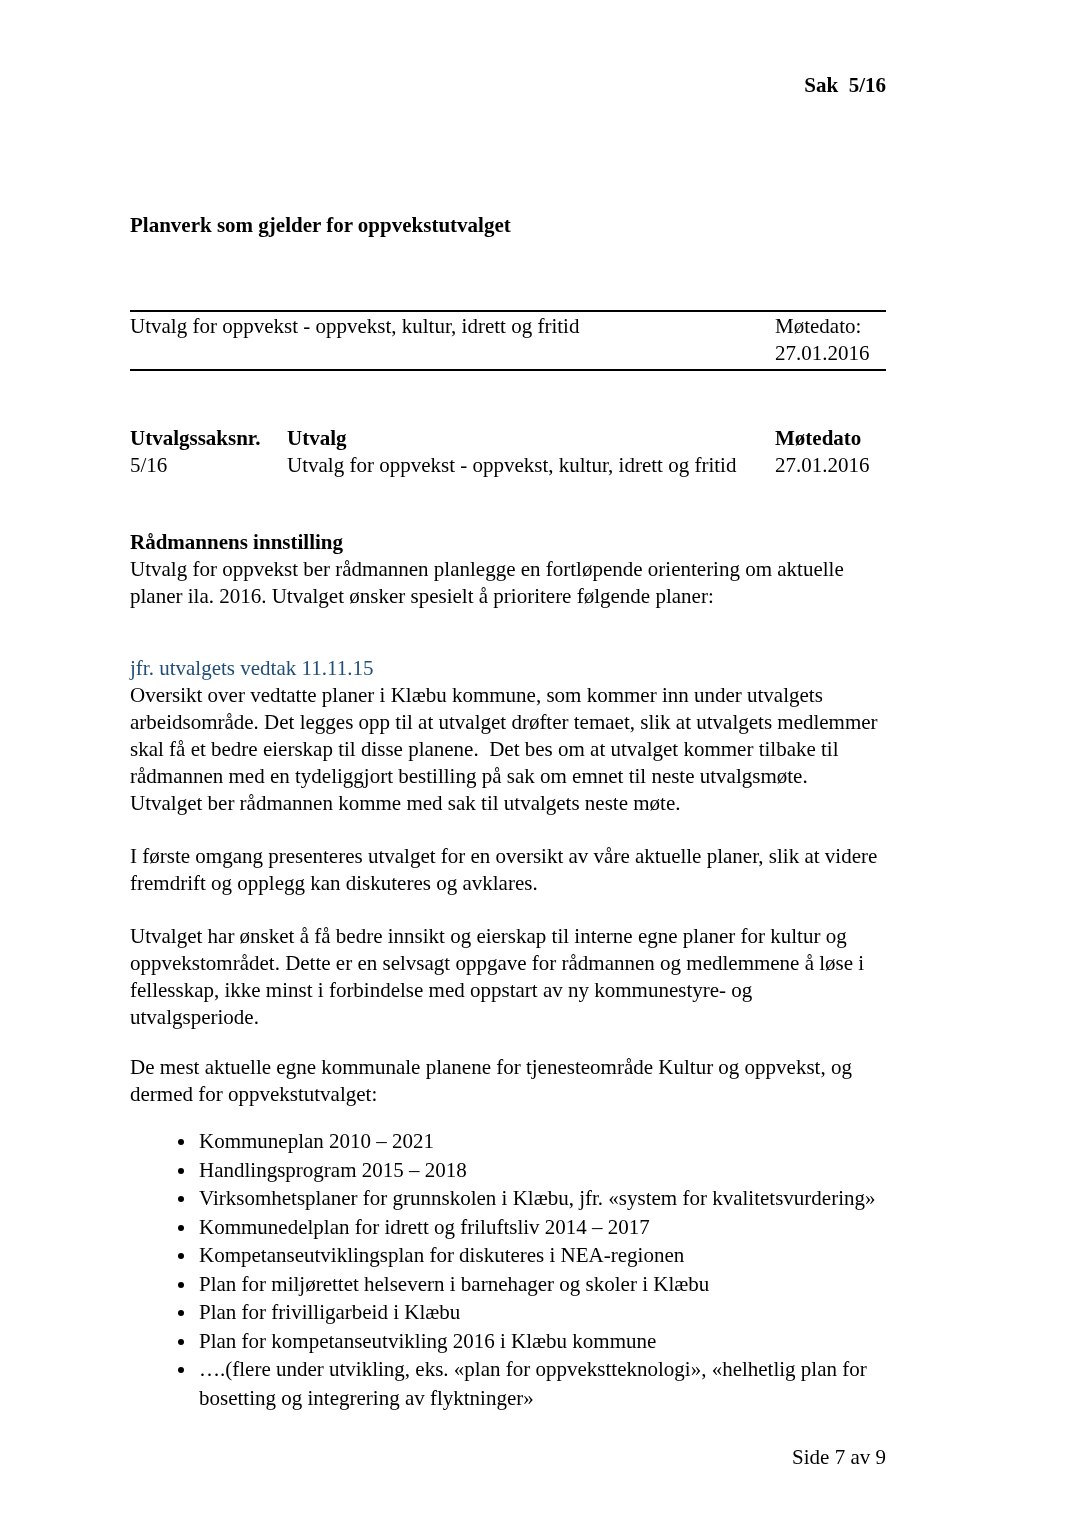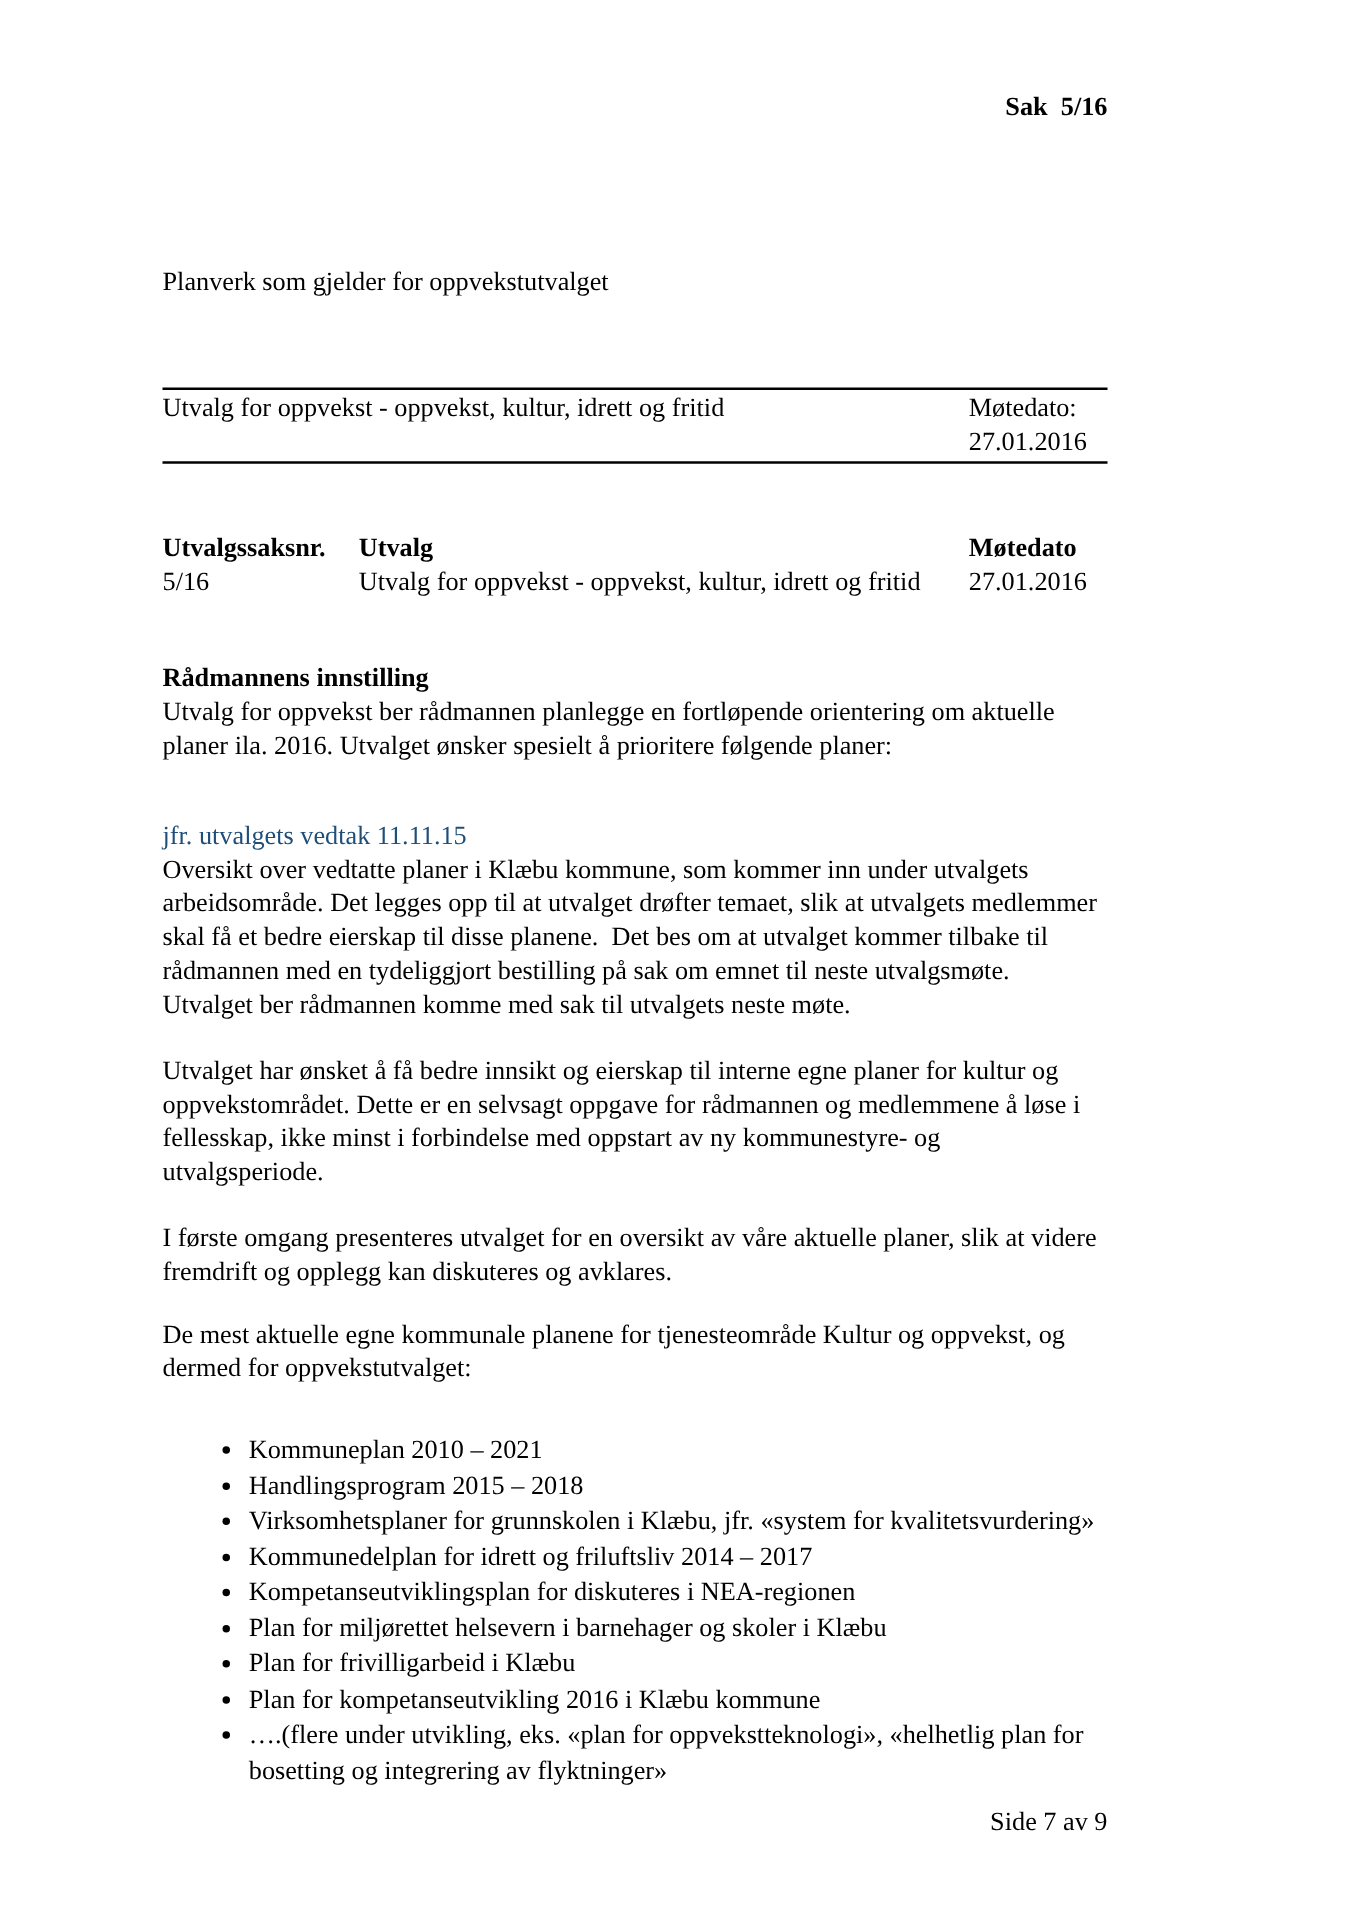--- a/index.html
+++ b/index.html
@@ -9,21 +9,21 @@
     font-family: "Liberation Serif", "DejaVu Serif", serif;
     font-size: 21px; line-height: 27px;
     color: #000000;
     -webkit-font-smoothing: antialiased;
   }
   .page { position: relative; width: 1016px; height: 1537px; overflow: hidden; background: #fff; }
   .content { padding: 72px 130px 0 130px; }
 
   .sak-number { text-align: right; font-weight: bold; white-space: pre; }
 
-  .doc-title { margin-top: 113px; font-weight: normal; }
+  .doc-title { margin-top: 113px; font-weight: bold; }
 
   .meta-table {
     margin-top: 71px;
     border-top: 2px solid #000;
     border-bottom: 2px solid #000;
     padding: 1px 0 2px 0;
   }
   .meta-row { display: grid; grid-template-columns: 645px 1fr; }
 
   .case-table { margin-top: 54px; }
@@ -34,21 +34,21 @@
   .bold-heading { font-weight: bold; }
 
   .block-saksutredning { margin-top: 45px; }
   .vedtak-link { color: #1F4E79; }
   .vedtak-quote { white-space: pre-wrap; }
 
   .para { margin-top: 26px; }
   .para-last { margin-top: 23px; }
 
   ul.plan-list {
-    margin: 37px 0 0 0;
+    margin: 19px 0 0 0;
     padding-left: 67px;
     line-height: 28.5px;
   }
   ul.plan-list li { padding-left: 2px; }
 
   .footer {
     position: absolute;
     top: 1444px;
     right: 130px;
   }
@@ -86,23 +86,23 @@
     <div class="block-innstilling">
       <div class="bold-heading">Rådmannens innstilling</div>
       <div>Utvalg for oppvekst ber rådmannen planlegge en fortløpende orientering om aktuelle planer ila. 2016. Utvalget ønsker spesielt å prioritere følgende planer:</div>
     </div>
 
     <div class="block-saksutredning">
       <div class="vedtak-link">jfr. utvalgets vedtak 11.11.15</div>
       <div class="vedtak-quote">Oversikt over vedtatte planer i Klæbu kommune, som kommer inn under utvalgets arbeidsområde. Det legges opp til at utvalget drøfter temaet, slik at utvalgets medlemmer skal få et bedre eierskap til disse planene.  Det bes om at utvalget kommer tilbake til rådmannen med en tydeliggjort bestilling på sak om emnet til neste utvalgsmøte.  Utvalget ber rådmannen komme med sak til utvalgets neste møte.</div>
     </div>
 
+    <div class="para">I første omgang presenteres utvalget for en oversikt av våre aktuelle planer, slik at videre fremdrift og opplegg kan diskuteres og avklares.</div>
+
     <div class="para">Utvalget har ønsket å få bedre innsikt og eierskap til interne egne planer for kultur og oppvekstområdet. Dette er en selvsagt oppgave for rådmannen og medlemmene å løse i fellesskap, ikke minst i forbindelse med oppstart av ny kommunestyre- og utvalgsperiode.</div>
-
-    <div class="para">I første omgang presenteres utvalget for en oversikt av våre aktuelle planer, slik at videre fremdrift og opplegg kan diskuteres og avklares.</div>
 
     <div class="para-last">De mest aktuelle egne kommunale planene for tjenesteområde Kultur og oppvekst, og dermed for oppvekstutvalget:</div>
 
     <ul class="plan-list">
       <li>Kommuneplan 2010 – 2021</li>
       <li>Handlingsprogram 2015 – 2018</li>
       <li>Virksomhetsplaner for grunnskolen i Klæbu, jfr. «system for kvalitetsvurdering»</li>
       <li>Kommunedelplan for idrett og friluftsliv 2014 – 2017</li>
       <li>Kompetanseutviklingsplan for diskuteres i NEA-regionen</li>
       <li>Plan for miljørettet helsevern i barnehager og skoler i Klæbu</li>

